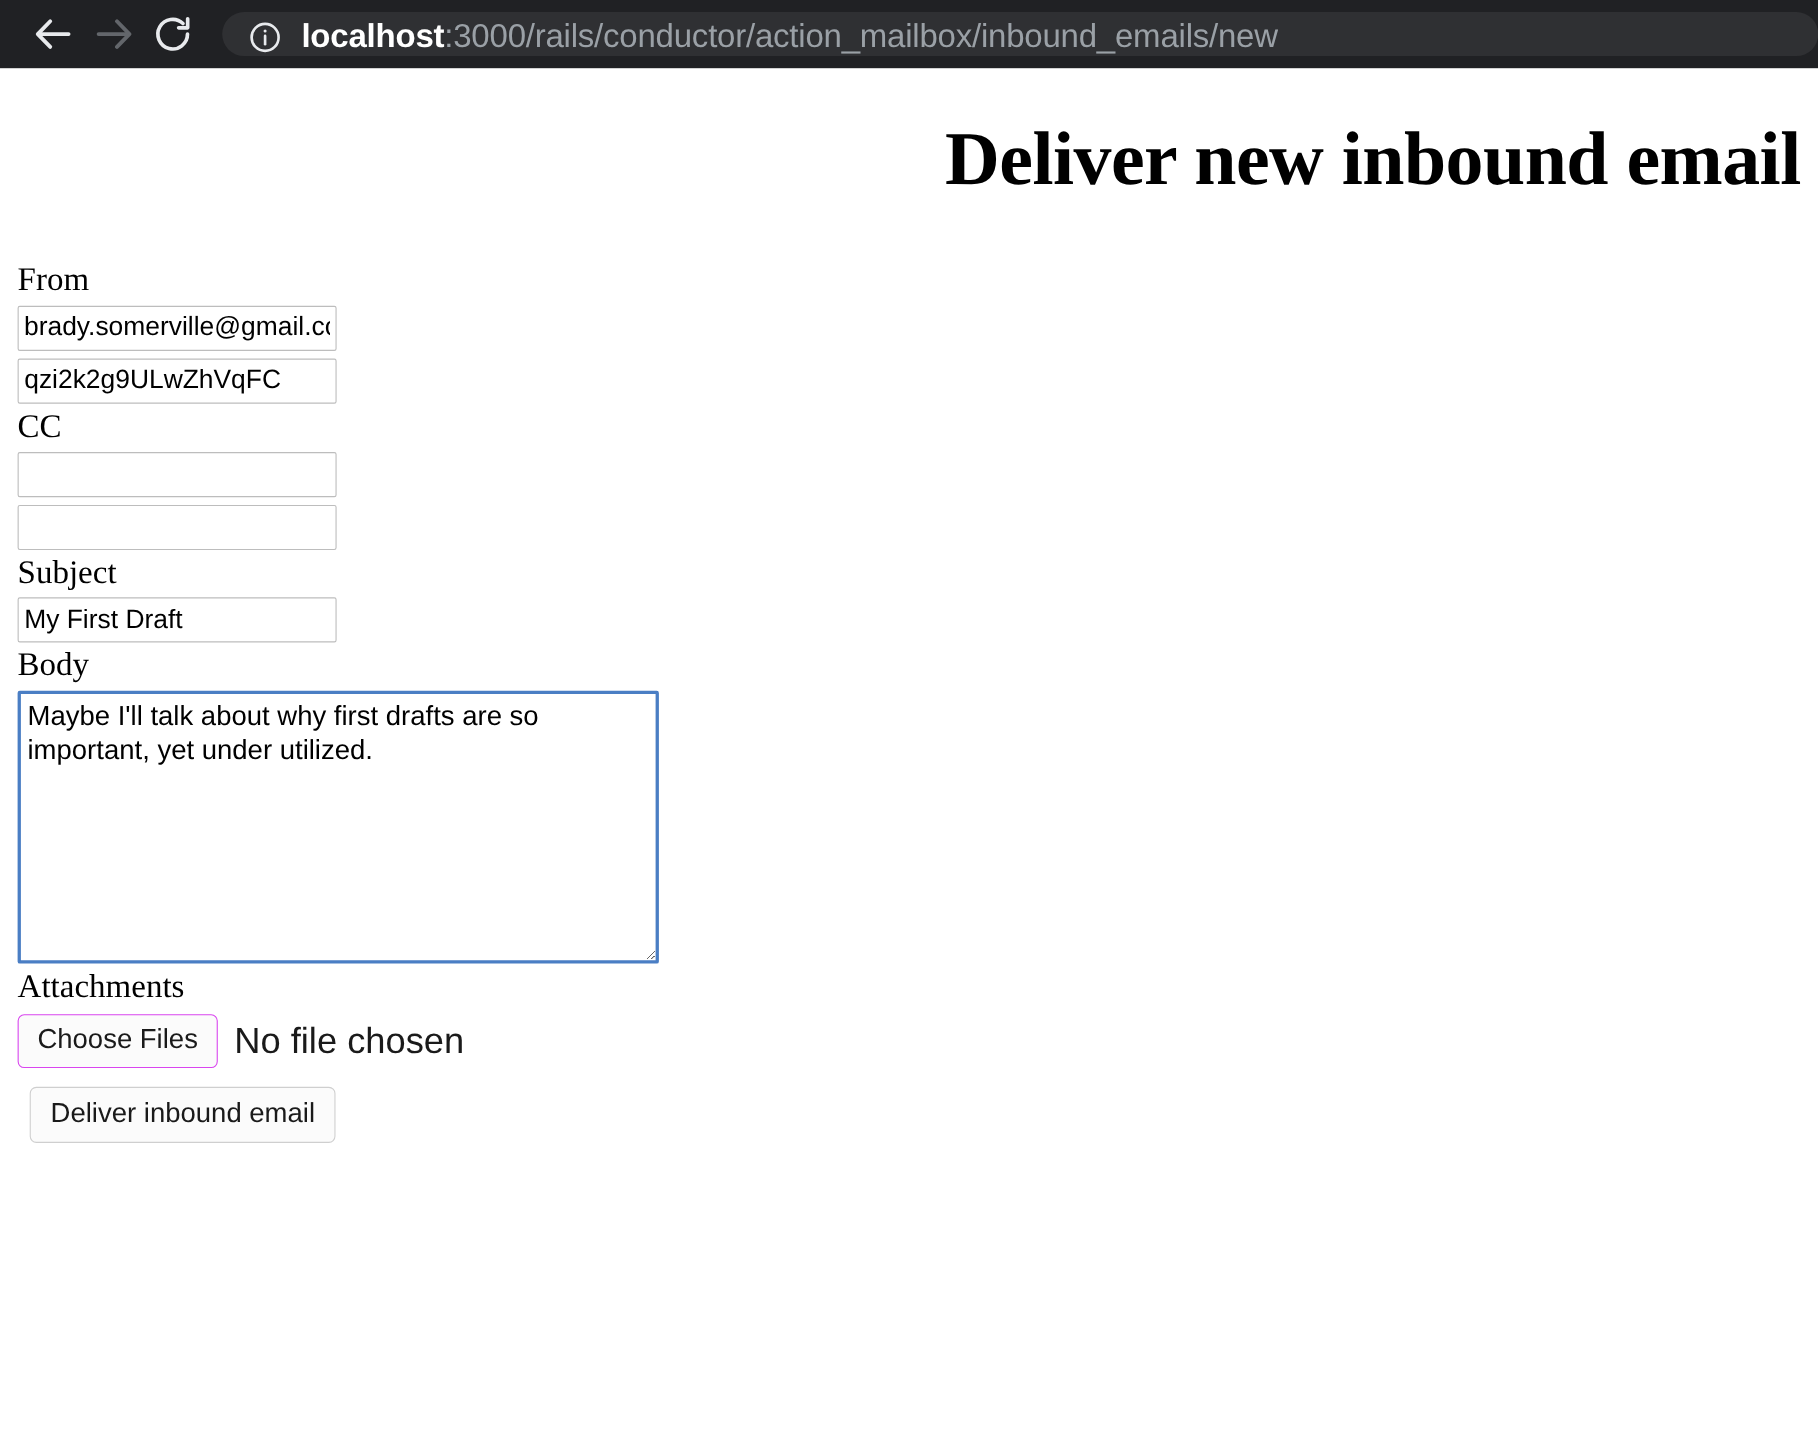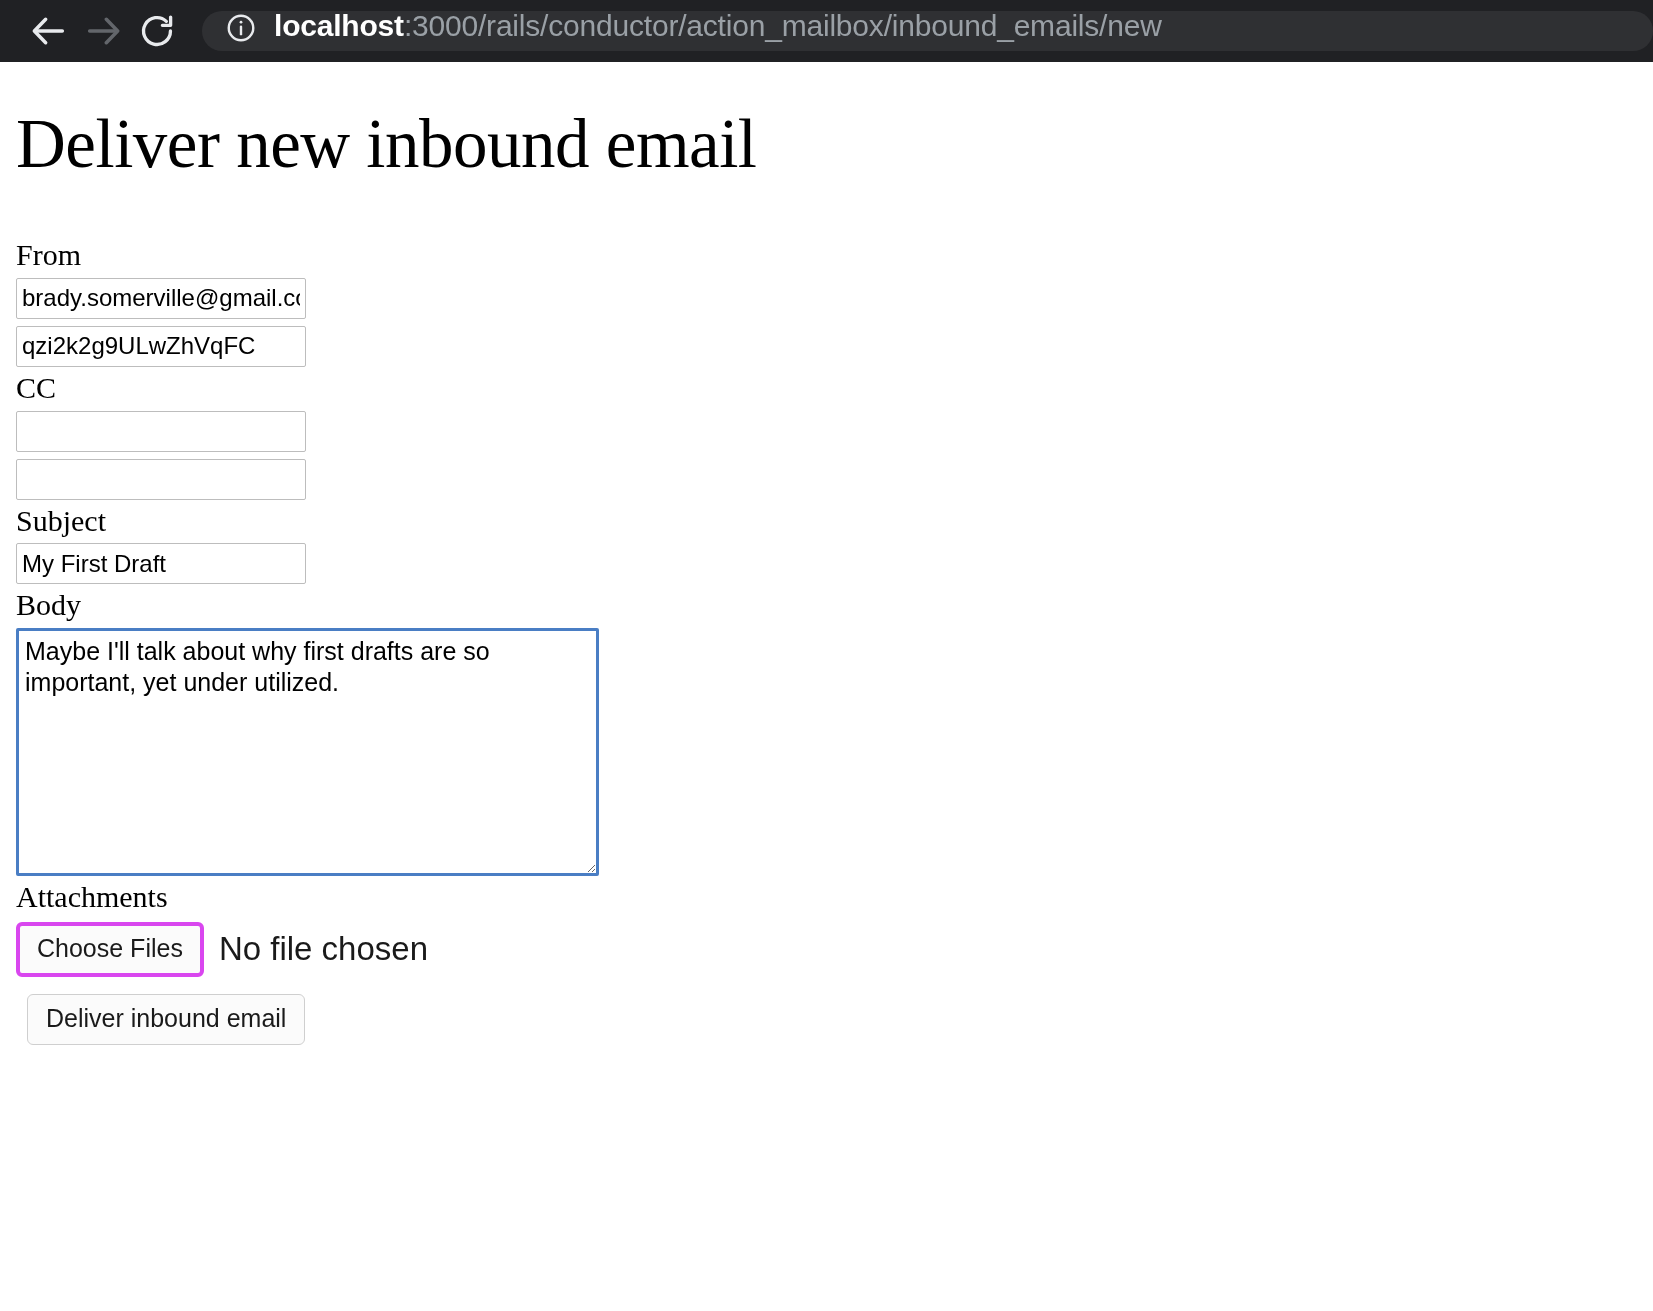--- a/index.html
+++ b/index.html
@@ -39,21 +39,21 @@
   .nav-btn.disabled svg { opacity: 0.55; }
 
   .omnibox {
     flex: 1 1 auto;
     margin-left: 18px;
     margin-right: 0;
     height: 40px;
     background: #2f3033;
     border-radius: 26px;
     display: flex;
-    align-items: flex-start;
+    align-items: flex-end;
     padding: 0 22px 0 22px;
     min-width: 0;
     overflow: hidden;
   }
   .site-info-icon {
     flex: 0 0 auto;
     width: 34px;
     height: 34px;
     display: flex;
     align-items: center;
@@ -78,26 +78,27 @@
     font-weight: 400;
   }
 
   
   .page {
     padding: 0 16px;
     background: #ffffff;
   }
   h1.page-title {
     font-family: "Liberation Serif", "DejaVu Serif", serif;
-    font-weight: 400;
+    font-weight: 700;
     font-size: 69px;
     line-height: 1.0;
     margin: 48px 0 0 0;
     letter-spacing: -0.5px;
     color: #000000;
+    text-align: right;
   }
 
   form.mail-form {
     margin-top: 60px;
   }
   .field-label {
     font-family: "Liberation Serif", "DejaVu Serif", serif;
     font-size: 30px;
     line-height: 1.06;
     color: #000000;
@@ -144,21 +145,21 @@
     display: flex;
     align-items: center;
     margin-top: 9px;
   }
   .choose-files-btn {
     font-family: "Liberation Sans", "DejaVu Sans", sans-serif;
     font-size: 25px;
     line-height: 1;
     color: #1a1a1a;
     background: #fbfbfb;
-    border: 4px solid #d946ef;
+    border: 1px solid #d946ef;
     border-radius: 6px;
     padding: 10px 17px 12px 17px;
     cursor: default;
   }
   .no-file-text {
     font-family: "Liberation Sans", "DejaVu Sans", sans-serif;
     font-size: 33px;
     color: #1a1a1a;
     margin-left: 15px;
     white-space: nowrap;

